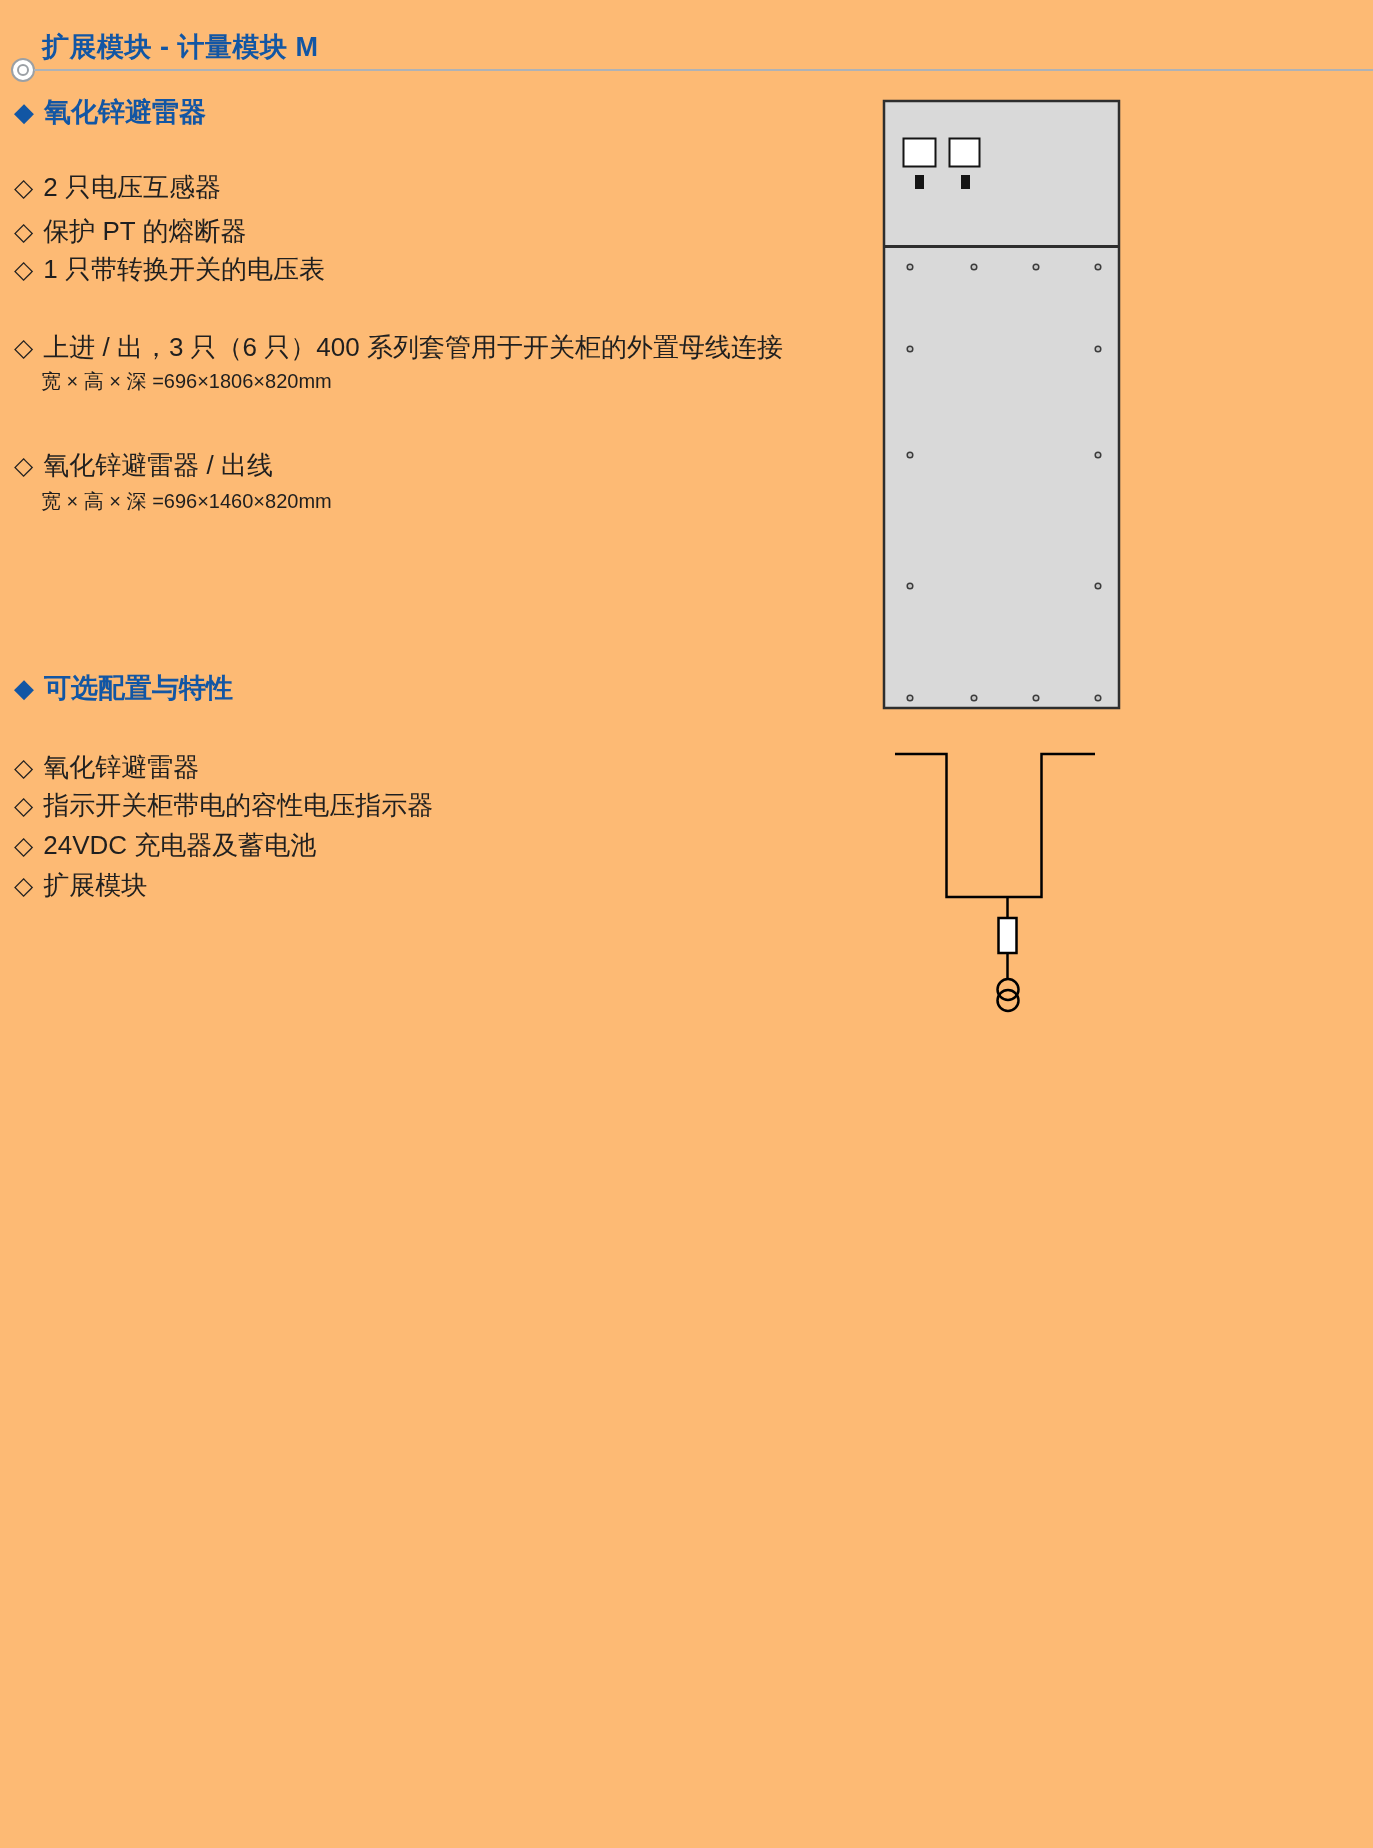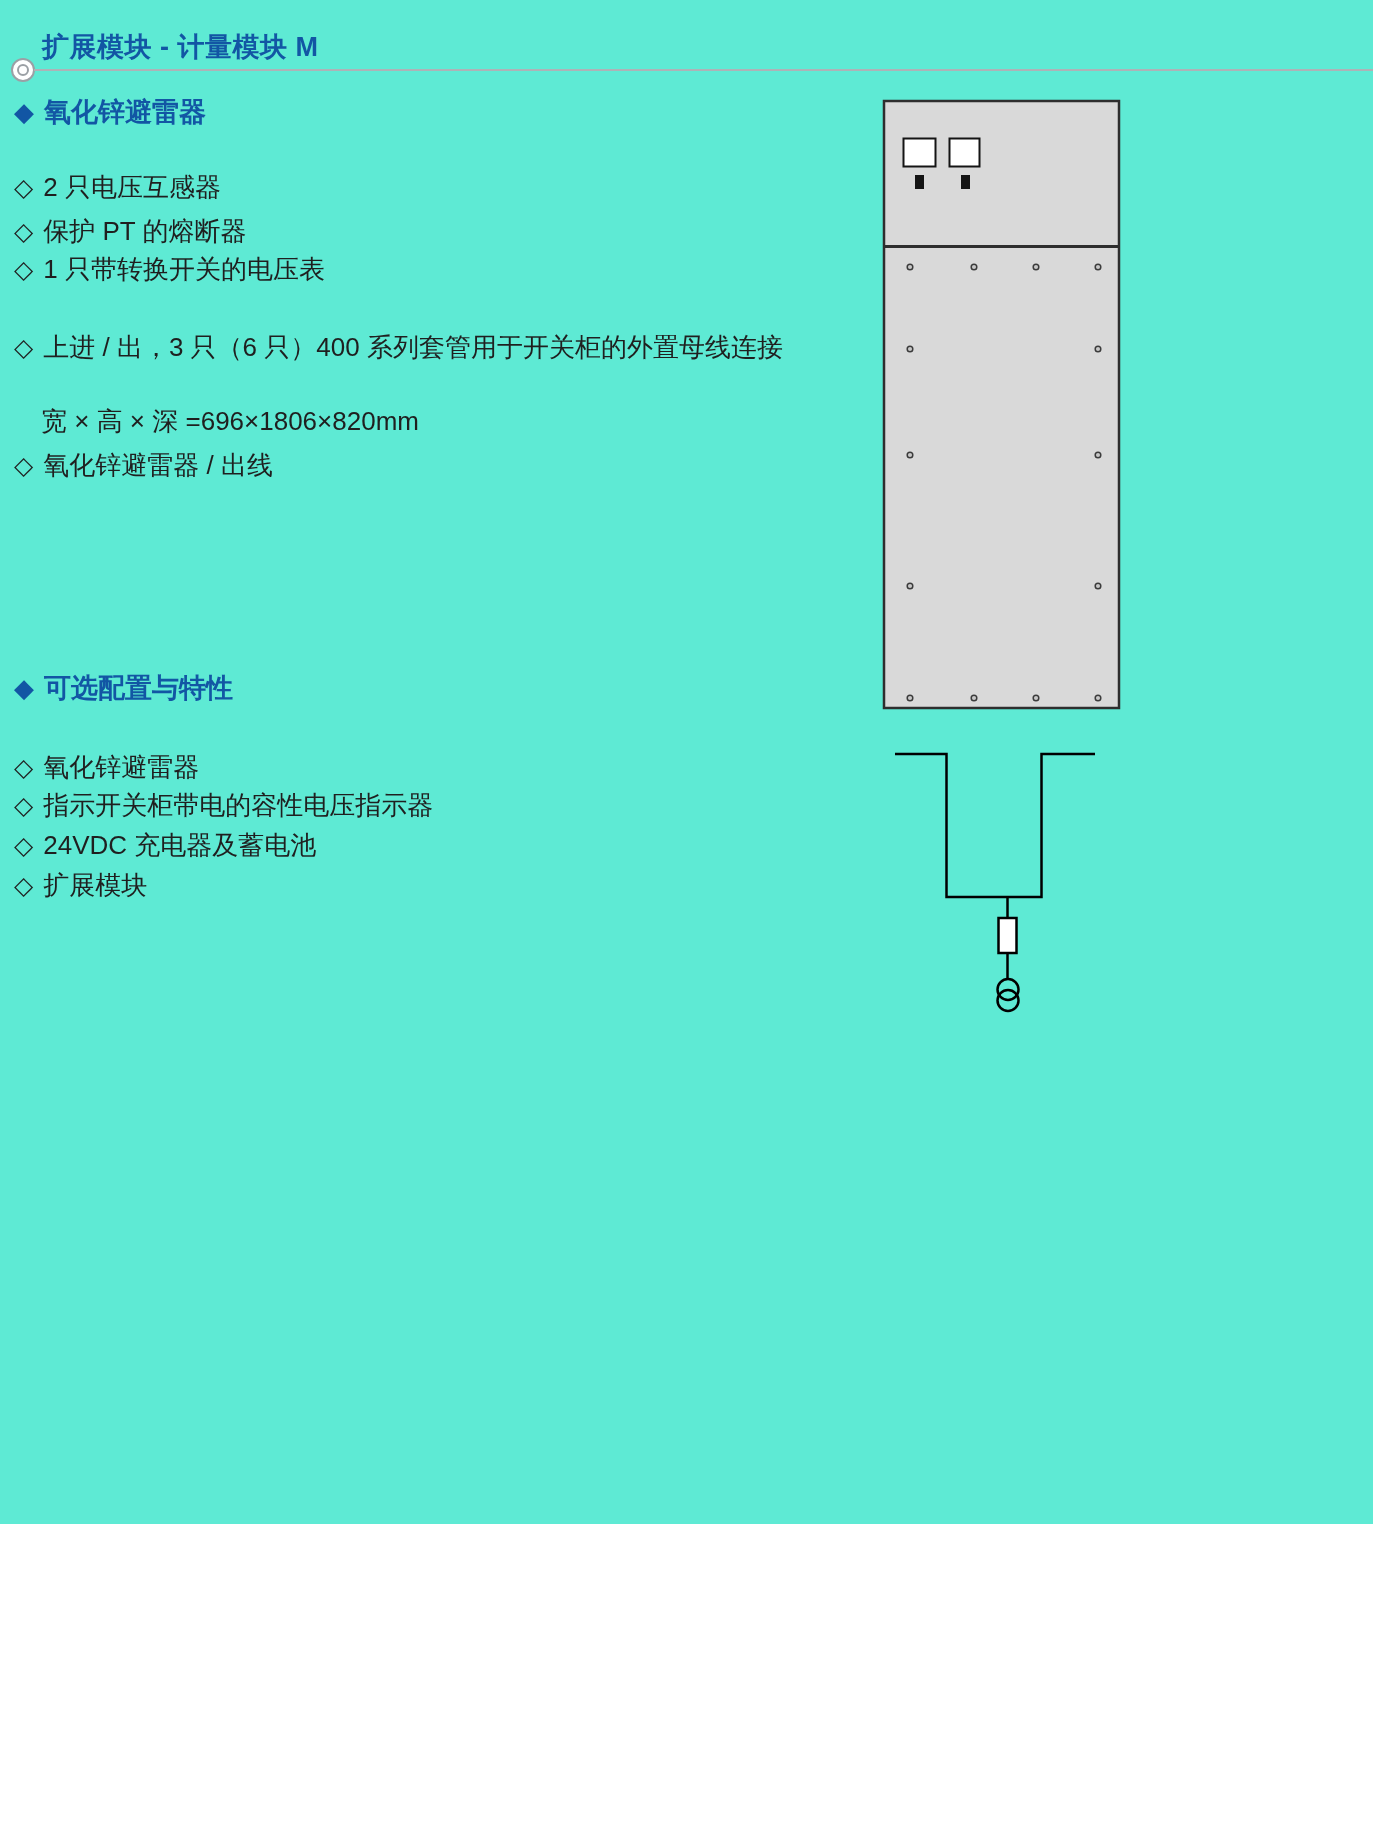--- a/index.html
+++ b/index.html
@@ -1,20 +1,20 @@
 <!DOCTYPE html>
 <html><head>
 <meta charset="utf-8">
 <style>
   * { margin:0; padding:0; box-sizing:border-box; }
   html,body { background:#ffffff; }
   .page {
     position:relative;
-    width:1373px; height:1524px;
-    background:#5eead4;
+    width:1373px; height:1848px;
+    background:#fdba74;
     overflow:hidden;
     font-family:"Liberation Sans","DejaVu Sans",sans-serif;
     color:#1f1f1f;
     --accent:#1256a4;
     --cabfill:#d9d9d9;
     --rulegray:#aeb2b6;
   }
   .page-title {
     position:absolute; left:42px; top:29px;
     font-size:27px; font-weight:bold; color:var(--accent);
@@ -40,21 +40,21 @@
   .section-heading .diamond { font-size:26px; line-height:1; }
 
   .item {
     position:absolute; left:14px;
     display:flex; align-items:baseline; gap:10px;
     font-size:26px; color:#1f1f1f; white-space:nowrap;
   }
   .bullet { font-size:25px; color:#1f1f1f; }
   .subline {
     position:absolute; left:41px;
-    font-size:26px; color:#1f1f1f; white-space:nowrap;margin-top:36px;
+    font-size:20px; color:#1f1f1f; white-space:nowrap;
   }
 
   .diagram { position:absolute; left:860px; top:90px; }
   .cab   { fill:var(--cabfill); stroke:#2e2e2e; stroke-width:2.5; }
   .thick { stroke:#2e2e2e; stroke-width:3; }
   .win   { fill:#ffffff; stroke:#141414; stroke-width:2; }
   .mark  { fill:#141414; }
   .screw { fill:#c8c8c8; stroke:#3c3c3c; stroke-width:1.5; }
   .sch   { fill:none; stroke:#000000; stroke-width:2.5; }
   .schf  { fill:#ffffff; stroke:#000000; stroke-width:2.5; }
@@ -89,20 +89,21 @@
   </div>
   <div class="item" style="top:330px">
     <span class="bullet">◇</span>
     <span>上进 / 出，3 只（6 只）400 系列套管用于开关柜的外置母线连接</span>
   </div>
   <div class="subline" style="top:368px">宽 × 高 × 深 =696×1806×820mm</div>
   <div class="item" style="top:448px">
     <span class="bullet">◇</span>
     <span>氧化锌避雷器 / 出线</span>
   </div>
+  <div class="subline" style="top:488px">宽 × 高 × 深 =696×1460×820mm</div>
 
   <div class="section-heading" style="top:670px">
     <span class="diamond">◆</span>
     <span>可选配置与特性</span>
   </div>
 
   <div class="item" style="top:750px">
     <span class="bullet">◇</span>
     <span>氧化锌避雷器</span>
   </div>

